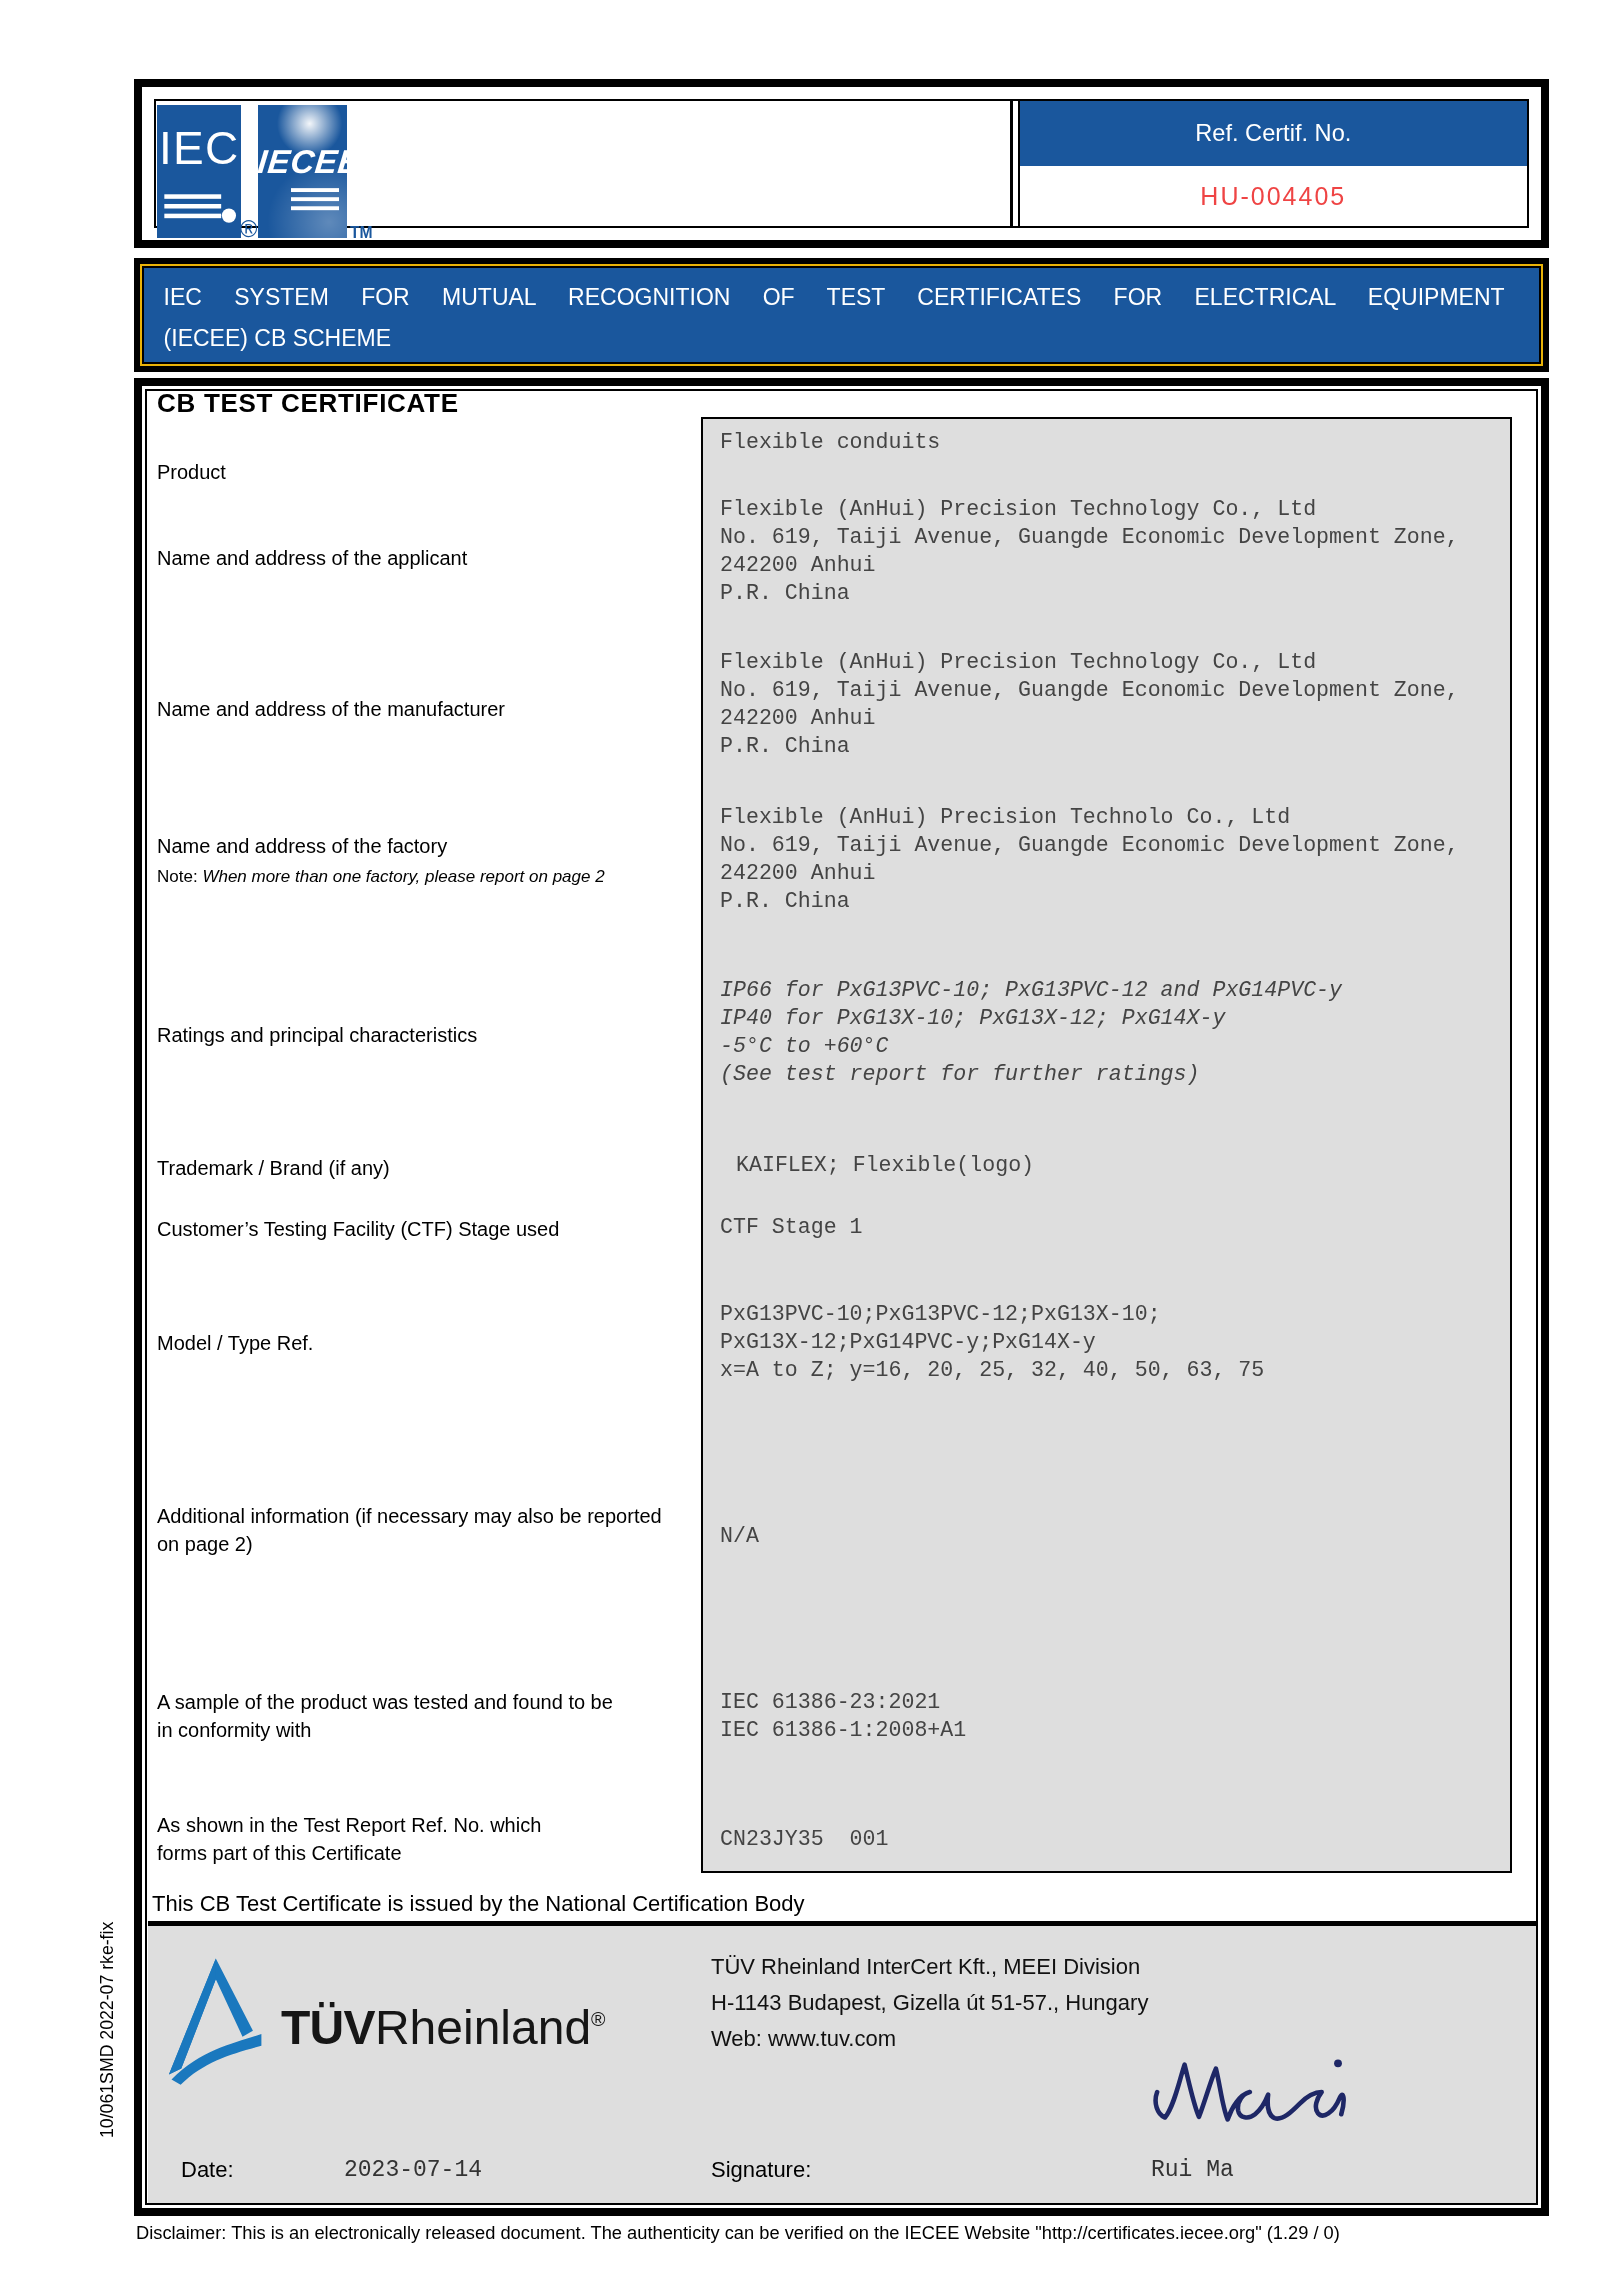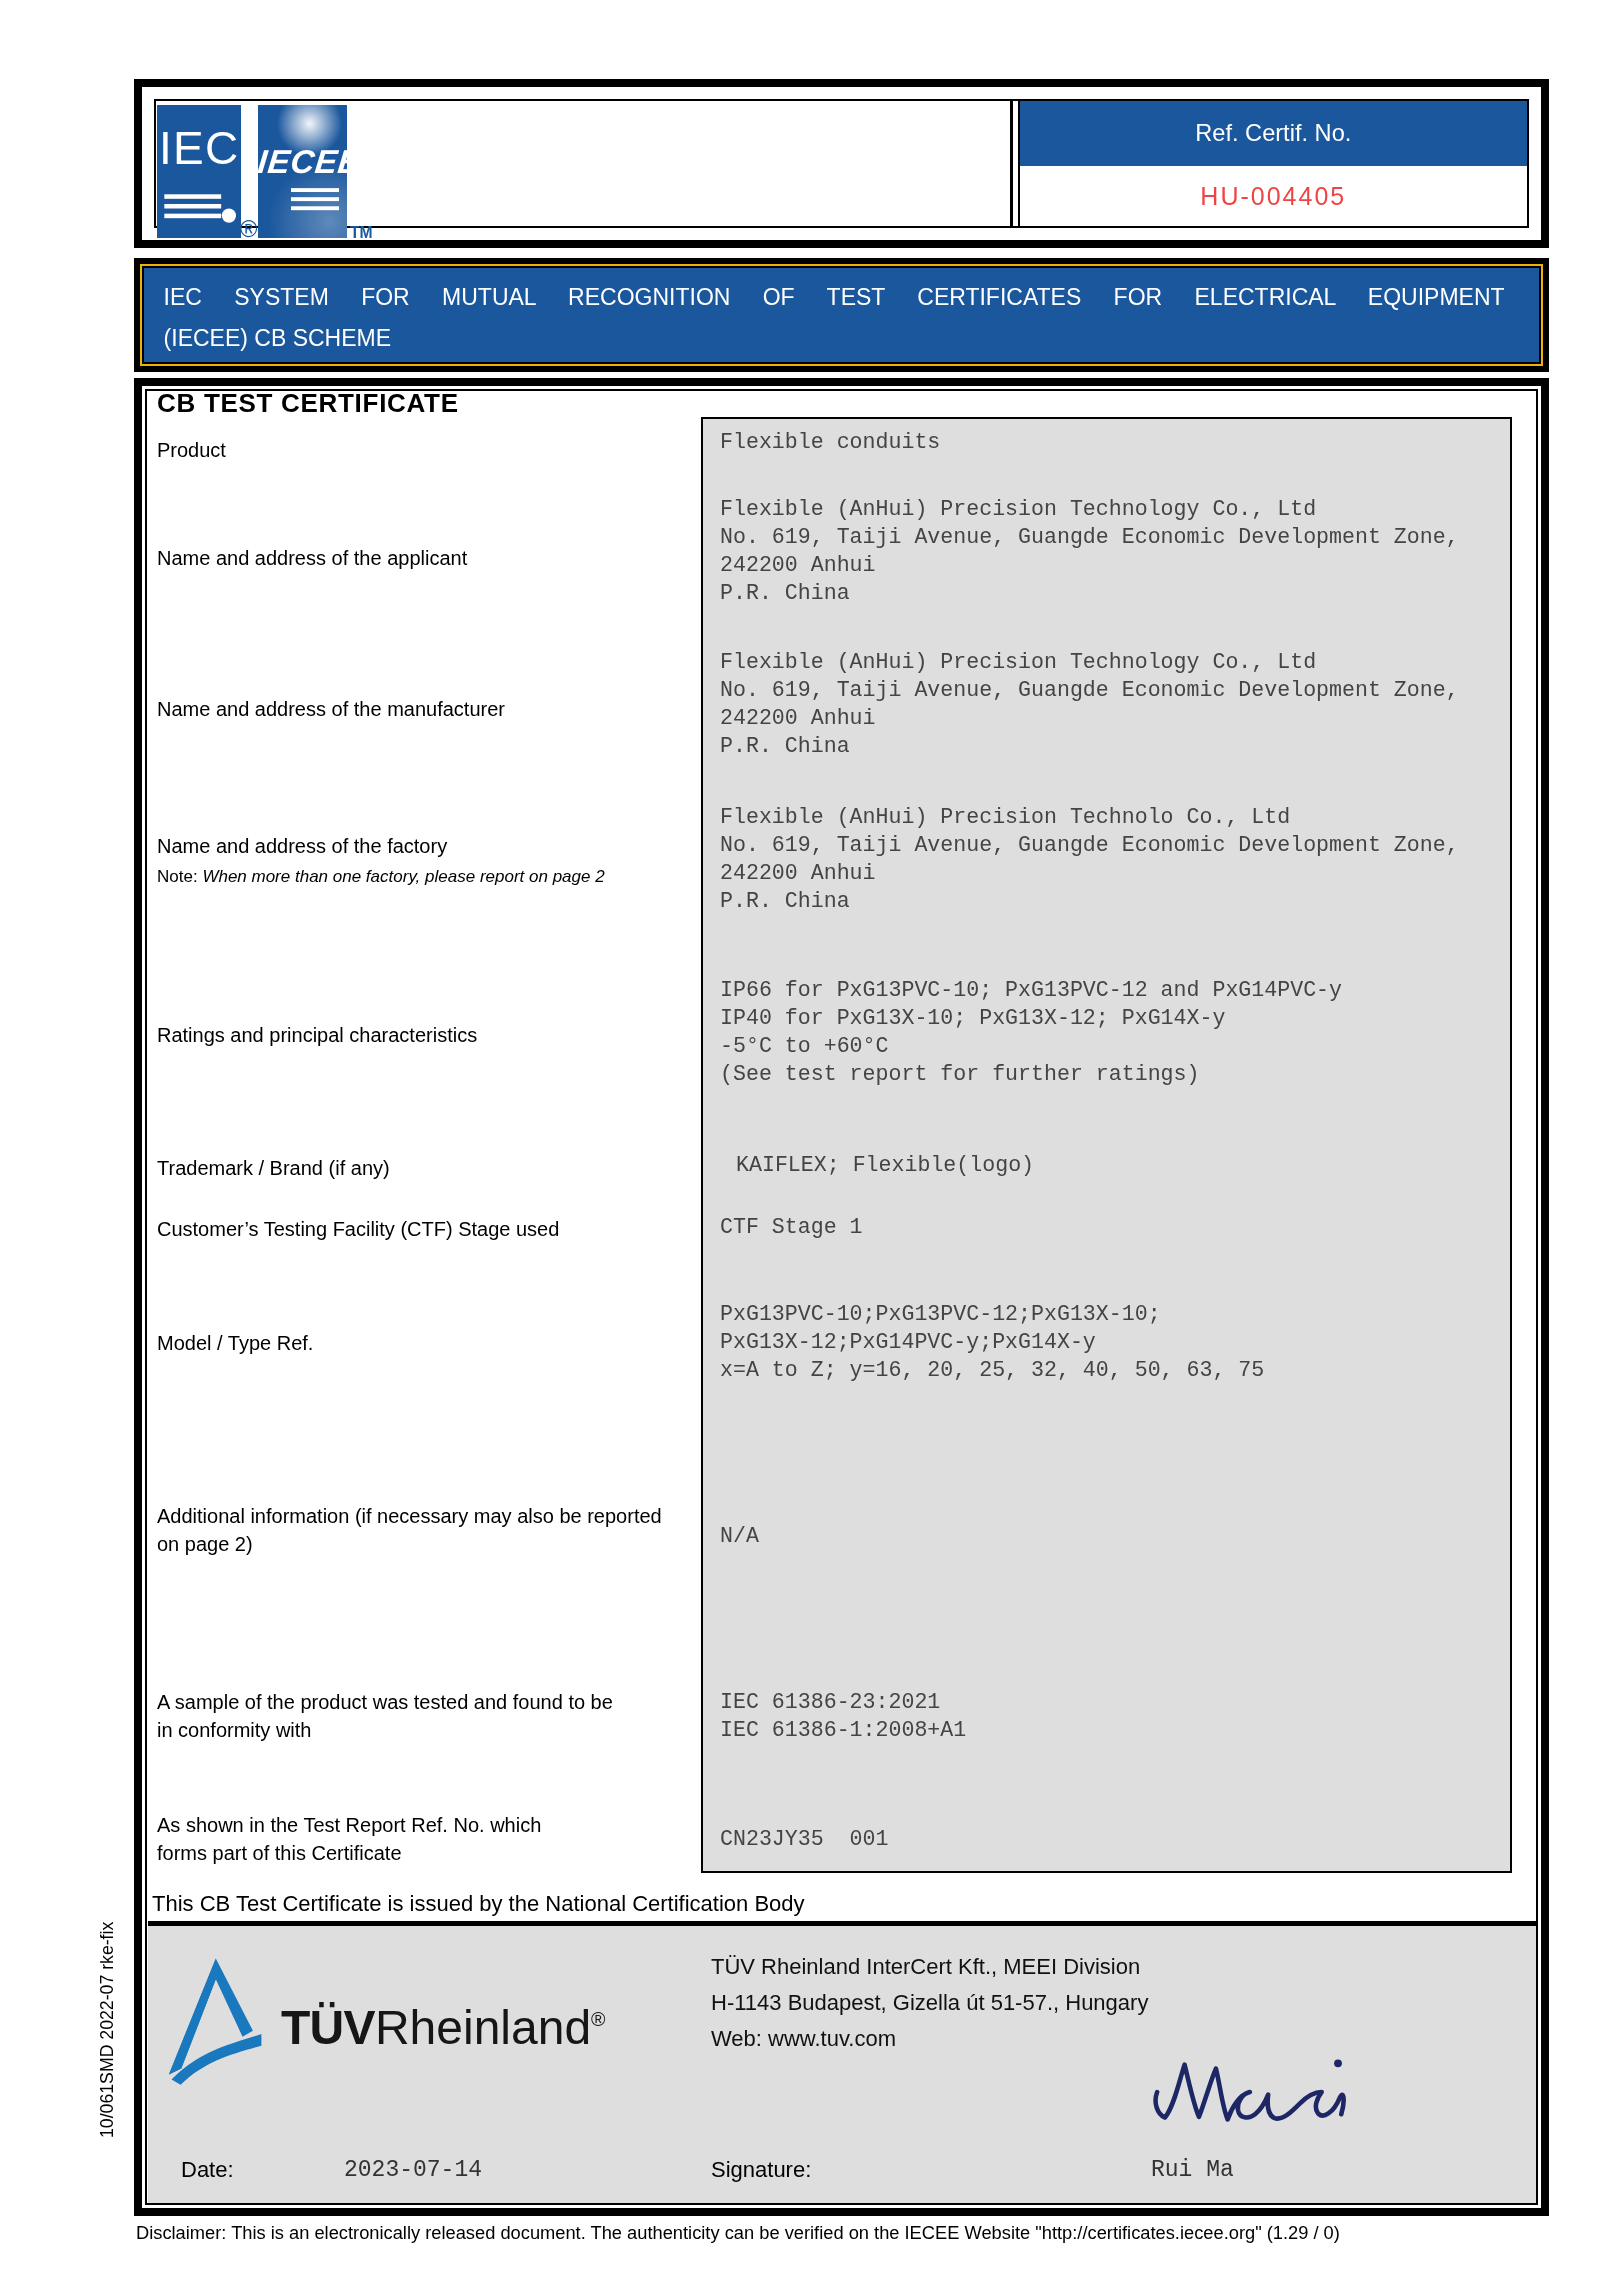--- a/index.html
+++ b/index.html
@@ -53,25 +53,25 @@
 
   .footer-divider{position:absolute;left:148px;top:1921px;width:1388px;height:5.2px;background:#000;}
   .footer-gray{position:absolute;left:148px;top:1926px;width:1388px;height:277px;background:#dedede;}
 
   
   .lbl{position:absolute;left:157px;font-size:20px;line-height:28px;color:#000;max-width:536px;}
   .note{position:absolute;left:157px;font-size:17px;color:#000;}
   .note .it{font-style:italic;}
   .val{position:absolute;left:720px;width:785px;font-family:"Liberation Mono",monospace;
        font-size:21.6px;line-height:28px;color:#444;white-space:pre-wrap;}
-  #lbl0{top:436px;} #val0{top:428px;}
+  #lbl0{top:458px;} #val0{top:428px;}
   #lbl1{top:544px;} #val1{top:495px;}
   #lbl2{top:695px;} #val2{top:648px;}
   #lbl3{top:832px;text-align:center;} #note3{top:867px;} #val3{top:803px;}
-  #lbl4{top:1021px;} #val4{top:976px;}
+  #lbl4{top:1021px;} #val4{top:976px;font-style:italic;}
   #lbl5{top:1154px;} #val5{top:1151px;margin-left:16px;}
   #lbl6{top:1215px;} #val6{top:1213px;}
   #lbl7{top:1329px;} #val7{top:1300px;}
   #lbl8{top:1502px;width:523px;} #val8{top:1522px;}
   #lbl9{top:1688px;width:458px;} #val9{top:1688px;}
   #lbl10{top:1811px;width:432px;} #val10{top:1825px;}
 
   .issued{position:absolute;left:152px;top:1891px;font-size:22px;}
 
   

